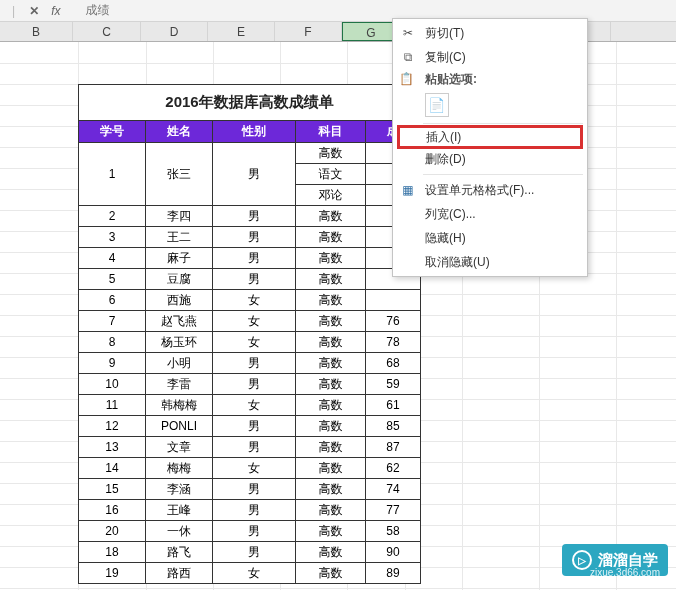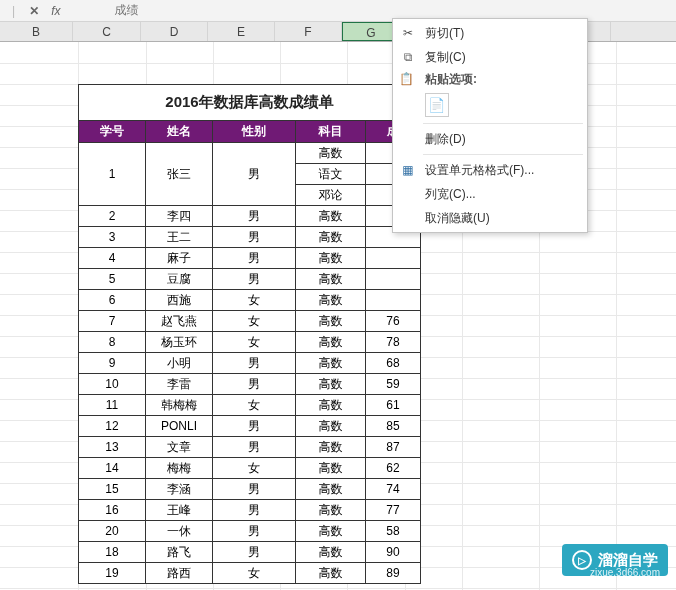--- a/index.html
+++ b/index.html
@@ -32,21 +32,21 @@
       color: #666;
       margin: 0 6px;
       font-weight: bold;
     }
     .formula-bar .fx {
       font-style: italic;
       color: #666;
       margin: 0 6px;
     }
     .formula-bar .formula-value {
-      margin-left: 48px;
+      margin-left: 19px;
       color: #777;
     }
     .col-headers {
       display: flex;
       height: 20px;
       background: #e8e8e8;
       border-bottom: 1px solid #b0b0b0;
     }
     .col-header {
       text-align: center;
@@ -97,21 +97,21 @@
       height: 21px;
       font-weight: normal;
     }
     .data-table .title-row td {
       height: 36px;
       font-size: 15px;
       font-weight: bold;
       color: #242424;
     }
     .data-table .header-row th {
-      background: #701a75;
+      background: #6d28d9;
       color: #fff;
       font-weight: bold;
       height: 22px;
     }
     .col-xuehao { width: 67px; }
     .col-xingming { width: 67px; }
     .col-xingbie { width: 83px; }
     .col-kemu { width: 70px; }
     .col-chengji { width: 55px; }
     .context-menu {
@@ -440,30 +440,36 @@
     <span>复制(C)</span>
   </div>
   <div class="menu-label-section">
     <span class="icon clipboard-icon">📋</span>
     <span>粘贴选项:</span>
   </div>
   <div class="paste-option">
     <span>📄</span>
   </div>
   <div class="separator"></div>
+  <div class="menu-item highlighted">
+    <span>插入(I)</span>
+  </div>
   <div class="menu-item">
     <span>删除(D)</span>
   </div>
   <div class="separator"></div>
   <div class="menu-item">
     <span class="icon format-icon">▦</span>
     <span>设置单元格格式(F)...</span>
   </div>
   <div class="menu-item">
     <span>列宽(C)...</span>
+  </div>
+  <div class="menu-item">
+    <span>隐藏(H)</span>
   </div>
   <div class="menu-item">
     <span>取消隐藏(U)</span>
   </div>
 </div>
 
 <div class="watermark">
   <span class="play-icon">▷</span>
   <span>溜溜自学</span>
   <span class="url">zixue.3d66.com</span>

